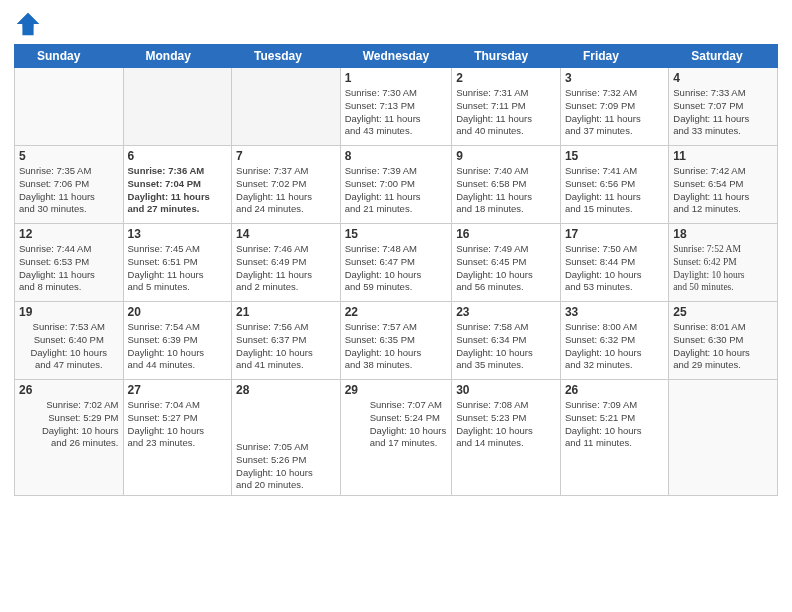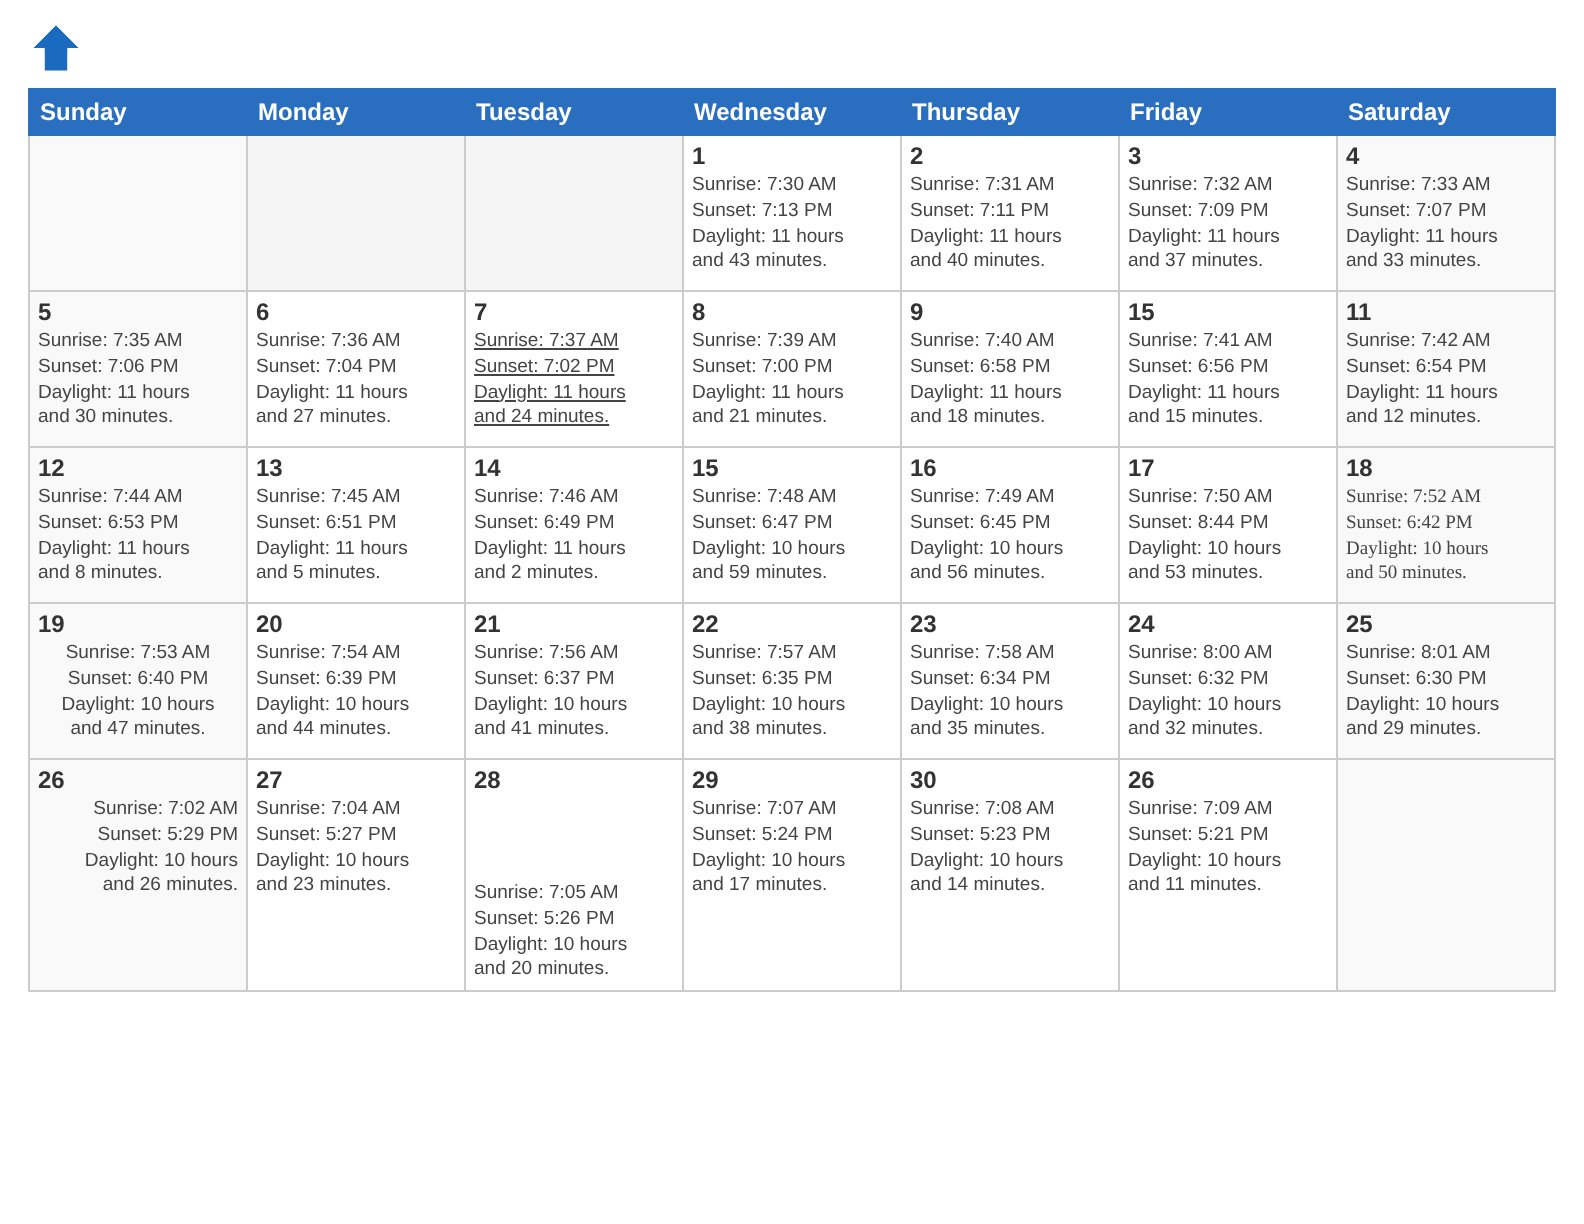--- a/index.html
+++ b/index.html
@@ -59,21 +59,21 @@
     }
     .calendar {
       width: 100%;
       border-collapse: collapse;
       border: 1px solid #ccc;
     }
     .calendar th {
       background: #2a6ebf;
       color: #fff;
       text-align: left;
-      padding: 4px 5px;
+      padding: 4px 22px;
       font-size: 12px;
       border: 1px solid #2a6ebf;
     }
     .calendar td {
       border: 1px solid #ccc;
       vertical-align: top;
       padding: 3px 4px;
       width: calc(100% / 7);
       height: 78px;
       background: #fff;
@@ -167,28 +167,28 @@
         <tr class="week-row">
           <td>
             <div class="day-num">5</div>
             <div class="day-info" style="white-space: pre-line;">Sunrise: 7:35 AM
 Sunset: 7:06 PM
 Daylight: 11 hours
 and 30 minutes.</div>
           </td>
           <td>
             <div class="day-num">6</div>
-            <div class="day-info" style="white-space: pre-line;">Sunrise: 7:36 AM
+            <div class="day-info" style="white-space: pre-line; font-weight: bold;">Sunrise: 7:36 AM
 Sunset: 7:04 PM
 Daylight: 11 hours
 and 27 minutes.</div>
           </td>
           <td>
             <div class="day-num">7</div>
-            <div class="day-info" style="white-space: pre-line; text-decoration: underline;">Sunrise: 7:37 AM
+            <div class="day-info" style="white-space: pre-line;">Sunrise: 7:37 AM
 Sunset: 7:02 PM
 Daylight: 11 hours
 and 24 minutes.</div>
           </td>
           <td>
             <div class="day-num">8</div>
             <div class="day-info" style="white-space: pre-line;">Sunrise: 7:39 AM
 Sunset: 7:00 PM
 Daylight: 11 hours
 and 21 minutes.</div>
@@ -296,21 +296,21 @@
 and 38 minutes.</div>
           </td>
           <td>
             <div class="day-num">23</div>
             <div class="day-info" style="white-space: pre-line;">Sunrise: 7:58 AM
 Sunset: 6:34 PM
 Daylight: 10 hours
 and 35 minutes.</div>
           </td>
           <td>
-            <div class="day-num">24</div>
+            <div class="day-num">33</div>
             <div class="day-info" style="white-space: pre-line;">Sunrise: 8:00 AM
 Sunset: 6:32 PM
 Daylight: 10 hours
 and 32 minutes.</div>
           </td>
           <td>
             <div class="day-num">25</div>
             <div class="day-info" style="white-space: pre-line;">Sunrise: 8:01 AM
 Sunset: 6:30 PM
 Daylight: 10 hours
@@ -334,21 +334,21 @@
           </td>
           <td>
             <div class="day-num">28</div>
             <div class="day-info" style="white-space: pre-line; margin-top: 44px;">Sunrise: 7:05 AM
 Sunset: 5:26 PM
 Daylight: 10 hours
 and 20 minutes.</div>
           </td>
           <td>
             <div class="day-num">29</div>
-            <div class="day-info" style="white-space: pre-line;">Sunrise: 7:07 AM
+            <div class="day-info" style="white-space: pre-line; margin-left: 25px;">Sunrise: 7:07 AM
 Sunset: 5:24 PM
 Daylight: 10 hours
 and 17 minutes.</div>
           </td>
           <td>
             <div class="day-num">30</div>
             <div class="day-info" style="white-space: pre-line;">Sunrise: 7:08 AM
 Sunset: 5:23 PM
 Daylight: 10 hours
 and 14 minutes.</div>

